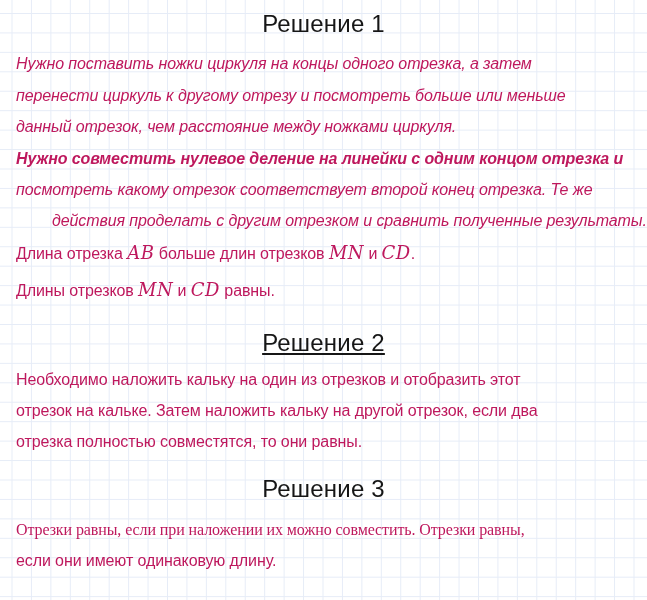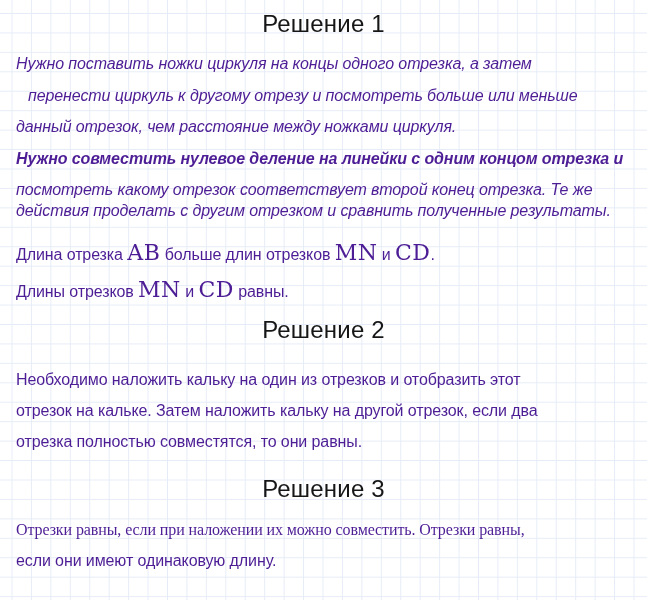--- a/index.html
+++ b/index.html
@@ -37,58 +37,59 @@
       margin: 0;
       color: #161616;
     }
     .line {
       position: absolute;
       left: 16px;
       font-size: 16px;
       white-space: nowrap;
       line-height: 20px;
       letter-spacing: -0.1px;
-      color: #4c1d95;
+      color: #be185d;
       text-align: center;
     }
     .italic {
       font-style: italic;
     }
     .math {
       font-family: "DejaVu Serif", "Liberation Serif", serif;
-      font-size: 22px;
+      font-style: italic;
+      font-size: 18px;
       letter-spacing: 0.5px;
     }
   </style>
 </head>
 <body>
 
 <div class="page">
 
   <section>
     <h2 class="heading" style="top:10px;">Решение 1</h2>
 
     <div class="line italic" style="top:54px;">Нужно поставить ножки циркуля на концы одного отрезка, а затем</div>
-    <div class="line italic" style="top:86px;margin-left:12px;">перенести циркуль к другому отрезу и посмотреть больше или меньше</div>
+    <div class="line italic" style="top:86px;">перенести циркуль к другому отрезу и посмотреть больше или меньше</div>
     <div class="line italic" style="top:117px;">данный отрезок, чем расстояние между ножками циркуля.</div>
     <div class="line italic" style="top:149px;font-weight:bold;">Нужно совместить нулевое деление на линейки с одним концом отрезка и</div>
     <div class="line italic" style="top:180px;">посмотреть какому отрезок соответствует второй конец отрезка. Те же</div>
-    <div class="line italic" style="top:201px;">действия проделать с другим отрезком и сравнить полученные результаты.</div>
+    <div class="line italic" style="top:211px;margin-left:36px;">действия проделать с другим отрезком и сравнить полученные результаты.</div>
 
     <div class="line" style="top:243px;">
       <span>Длина отрезка </span><span class="math">AB</span><span> больше длин отрезков </span><span class="math">MN</span><span> и </span><span class="math">CD</span><span>.</span>
     </div>
 
     <div class="line" style="top:280px;">
       <span>Длины отрезков </span><span class="math">MN</span><span> и </span><span class="math">CD</span><span> равны.</span>
     </div>
   </section>
 
   <section>
-    <h2 class="heading" style="top:316px;">Решение 2</h2>
+    <h2 class="heading" style="top:329px;text-decoration:underline;">Решение 2</h2>
 
     <div class="line" style="top:370px;">Необходимо наложить кальку на один из отрезков и отобразить этот</div>
     <div class="line" style="top:401px;">отрезок на кальке. Затем наложить кальку на другой отрезок, если два</div>
     <div class="line" style="top:432px;">отрезка полностью совместятся, то они равны.</div>
   </section>
 
   <section>
     <h2 class="heading" style="top:475px;">Решение 3</h2>
 
     <div class="line" style="top:520px;font-family:Liberation Serif, serif;">Отрезки равны, если при наложении их можно совместить. Отрезки равны,</div>

